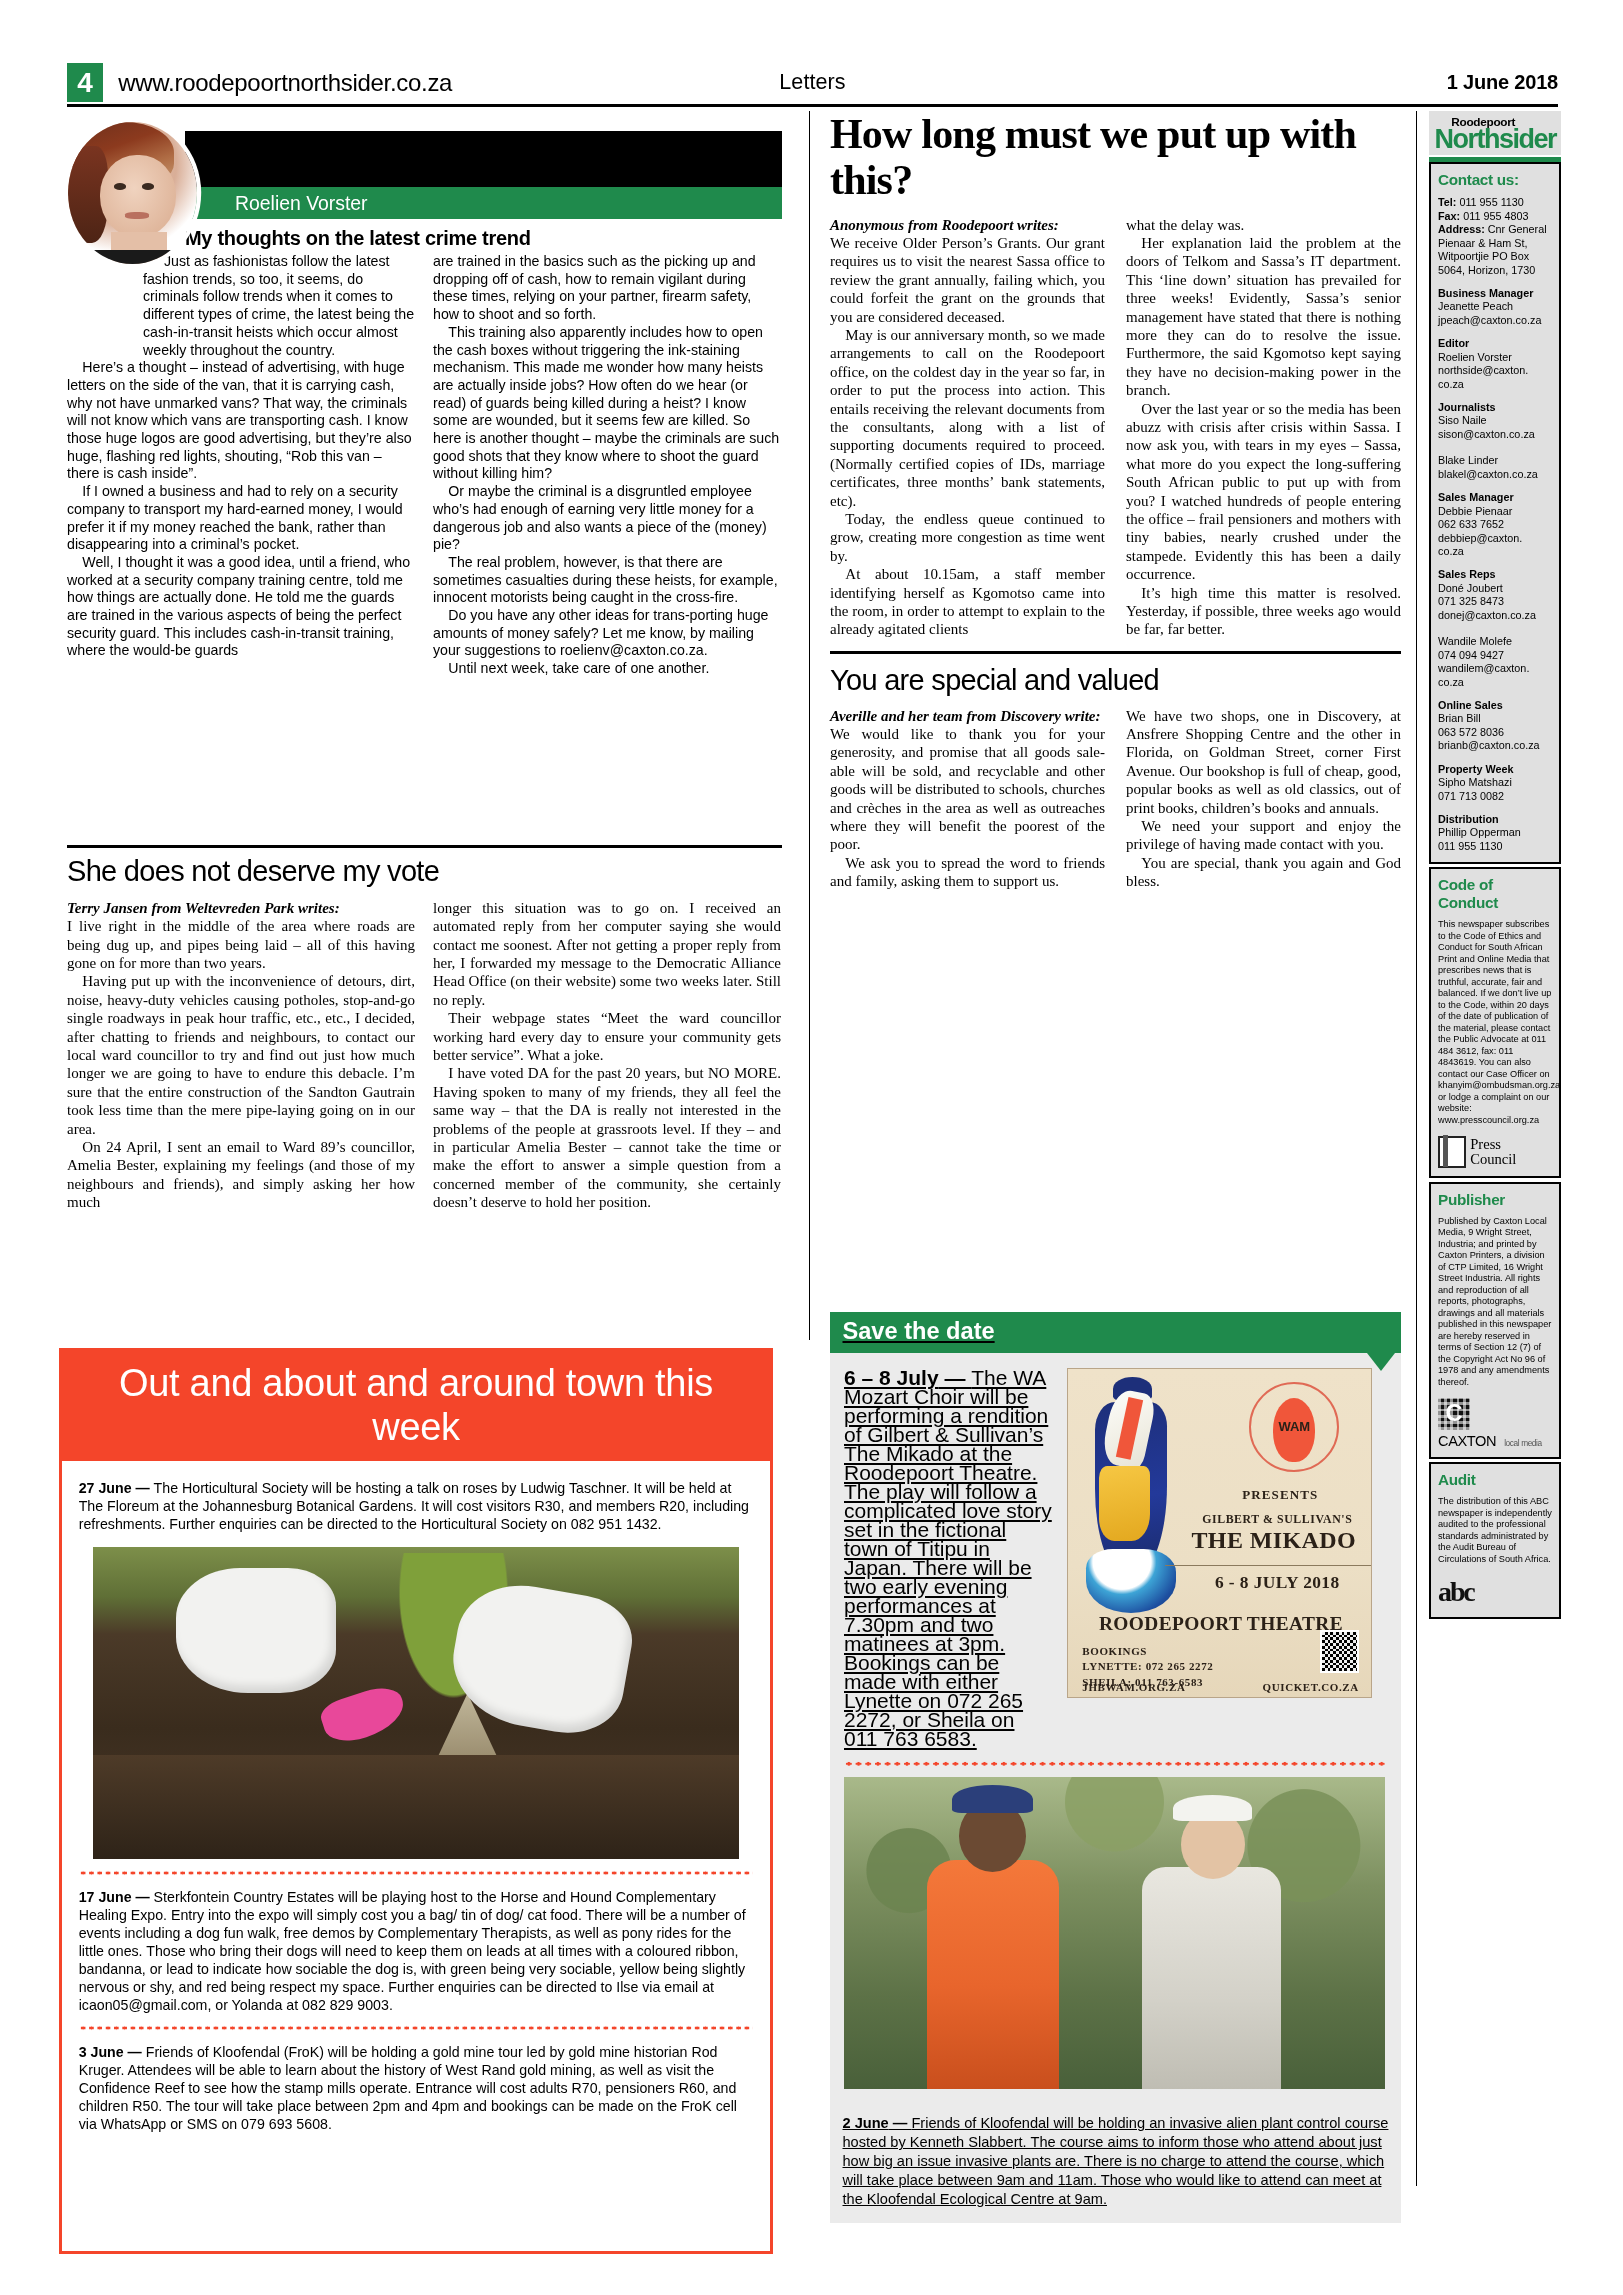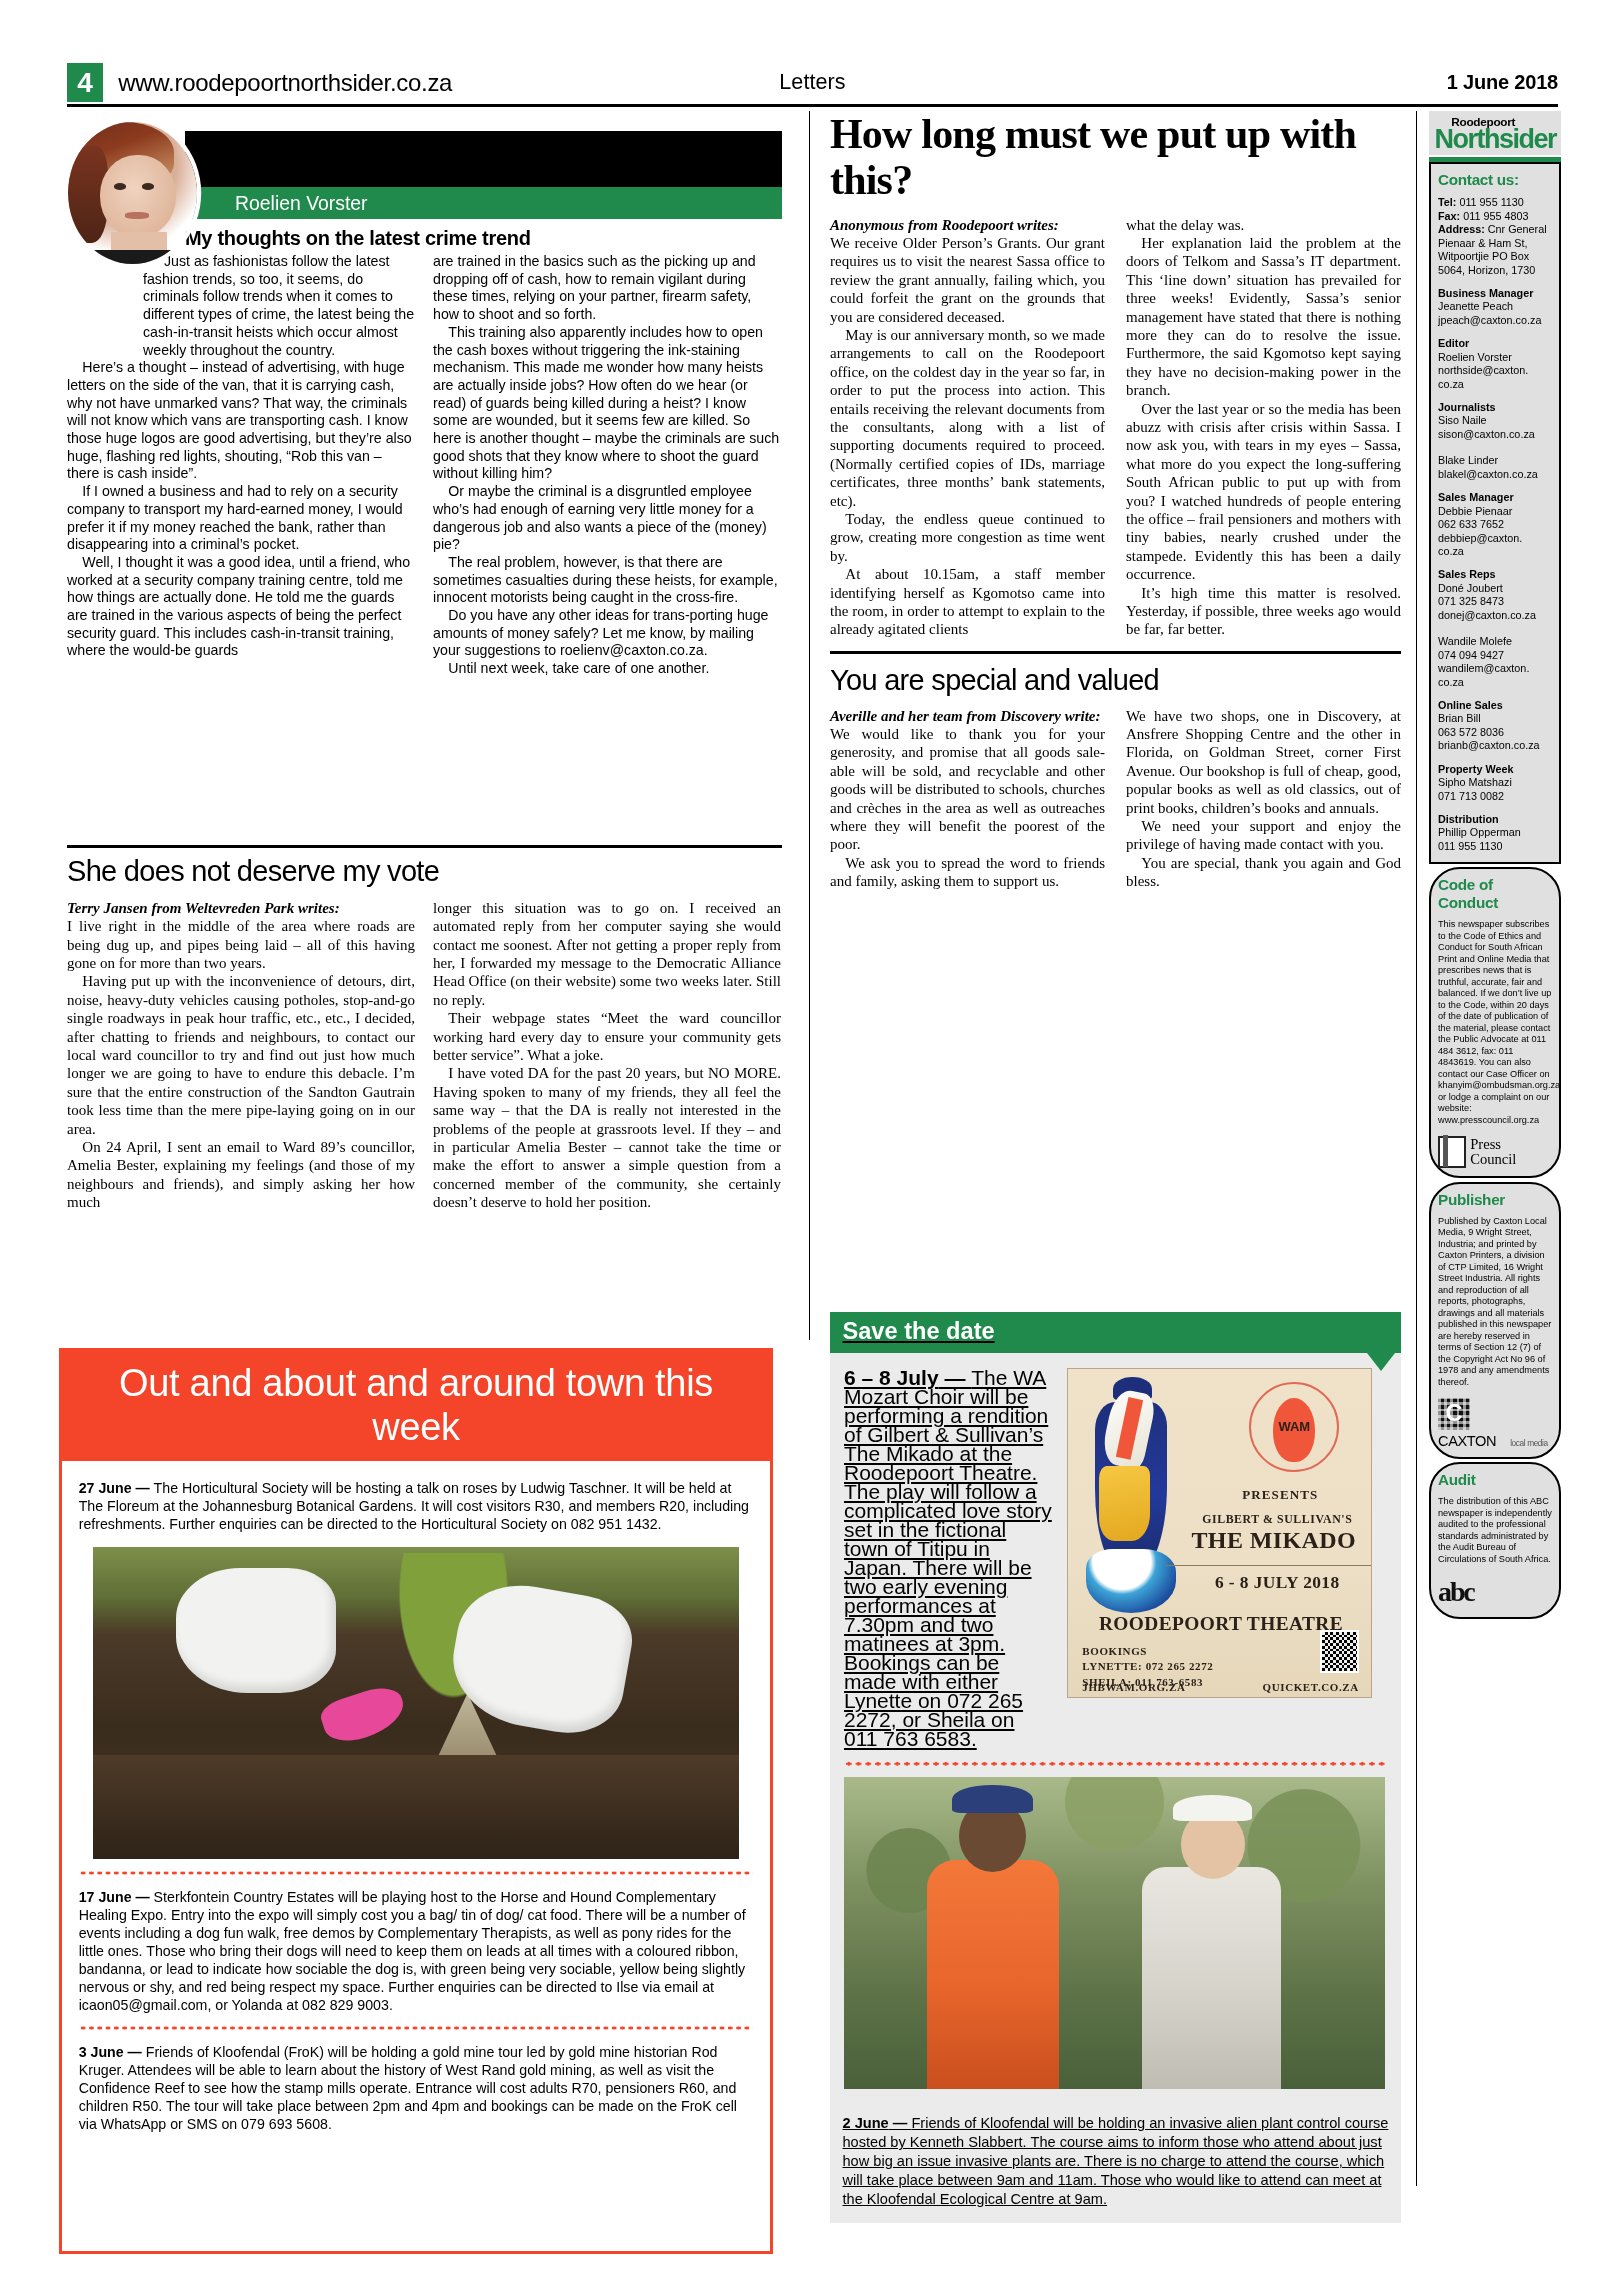--- a/index.html
+++ b/index.html
@@ -333,21 +333,21 @@
   #frok-caption {
     background: #ebebeb; padding: 11px 12.5px 14px;
     font-family: "Liberation Sans", sans-serif; font-size: 14.6px; line-height: 19px;
   }
 
   
   #sidebar {
     position: absolute; left: 1429px; top: 111px; width: 132px;
   }
   .sb-panel { border: 2.1px solid #000; background: #e0e0e0; padding: 7px 7px 8.3px; }
-  .sb-panel + .sb-panel { margin-top: 3.5px; border-radius: 31px; }
+  .sb-panel + .sb-panel { margin-top: 3.5px; }
   #sb-masthead { background: #e0e0e0; padding: 6.2px 5.6px 2.8px; }
   #sb-roode {
     font-size: 11.8px; font-weight: bold; letter-spacing: -0.3px; margin-left: 16.7px; line-height: 11px;
   }
   #sb-north {
     font-size: 27px; font-weight: bold; color: #1f8a4c; letter-spacing: -1.5px;
     line-height: 25px; margin-top: -1.4px;
   }
   #sb-green-rule { height: 4.9px; background: #1f8a4c; margin: 2.8px 0 0; }
   .sb-h {
@@ -376,21 +376,21 @@
     background-image:
       repeating-linear-gradient(0deg, rgba(255,255,255,.55) 0 2.8px, transparent 2.8px 6.2px),
       repeating-linear-gradient(90deg, rgba(255,255,255,.55) 0 2.8px, transparent 2.8px 6.2px);
   }
   #caxton-logo .mark:after {
     content: "C"; position: absolute; inset: 0; color: #fff; font-size: 23.6px;
     font-weight: bold; display: flex; align-items: center; justify-content: center;
     font-family: "Liberation Sans", sans-serif;
   }
   #caxton-logo .name {
-    margin-top: 2.8px; font-size: 14.6px; letter-spacing: -0.4px; display: flex; align-items: baseline; gap: 14px;
+    margin-top: 2.8px; font-size: 14.6px; letter-spacing: -0.4px; display: flex; align-items: baseline; gap: 8px;
   }
   #caxton-logo .name small { font-size: 8.3px; color: #555; }
   #abc-logo {
     margin-top: 11px; font-family: "Liberation Serif", serif; font-size: 28px;
     font-weight: bold; letter-spacing: -2.1px; color: #111;
   }
 </style>
 </head>
 <body>
 

